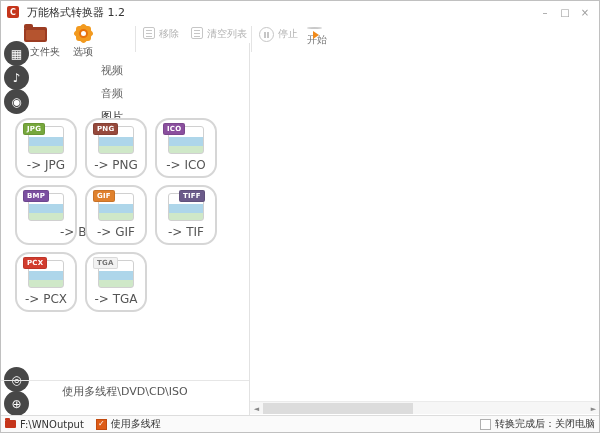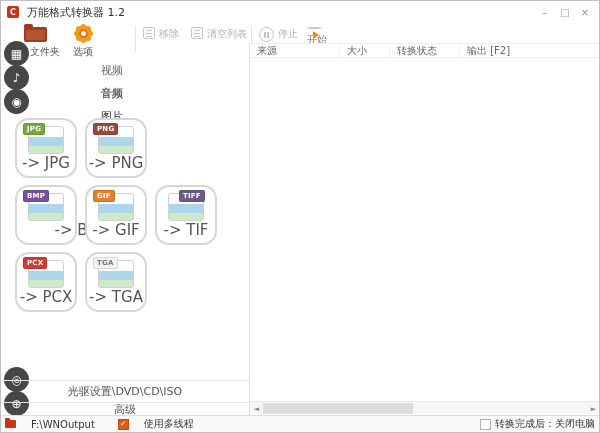--- a/index.html
+++ b/index.html
@@ -67,21 +67,21 @@
   
   .tile { position:absolute; width:62px; height:60px; border:2px solid #d6d6d6;
           border-radius:14px; background:#fff; cursor:default; }
   .card { position:absolute; left:50%; transform:translateX(-50%); top:6px; width:36px; height:28px;
           border:1px solid #d0d0d0; border-radius:3px;
           background:linear-gradient(#ffffff 0 40%, #aed6ea 40% 75%, #cfe8c8 75% 100%); }
   .chip { position:absolute; top:-4px; left:-6px; padding:1px 3px; border-radius:2px;
           font-size:7px; font-weight:bold; line-height:1.2; letter-spacing:.2px;
           border:1px solid rgba(0,0,0,.10); }
   .tile .lab { position:absolute; bottom:4px; width:100%; text-align:center;
-               font-size:15px; color:#555; }
+               font-size:12px; color:#555; }
 
   
   .lf-row { position:absolute; left:0; width:248px; border-top:1px solid #e6e6e6;
             text-align:center; font-size:11px; color:#555; cursor:default; }
 
   
   .vdivider { position:absolute; left:248px; top:42px; bottom:17px; width:1px; background:#e2e2e2; }
   .table-header { position:absolute; left:249px; width:350px; top:42px; height:15px; display:flex;
                   border-top:1px solid #efefef; border-bottom:1px solid #ececec; background:#fff; }
   .th { font-size:10px; color:#666; padding-left:7px; display:flex; align-items:center;
@@ -92,21 +92,21 @@
   .hscroll { position:absolute; left:249px; width:350px; top:400px; height:13px;
              background:#f6f6f6; border-top:1px solid #ebebeb; }
   .sb-arrow { position:absolute; top:0; width:13px; height:13px; display:flex; align-items:center;
               justify-content:center; font-size:7px; color:#888; }
   .sb-arrow.left { left:0; } .sb-arrow.right { right:0; }
   .sb-thumb { position:absolute; left:13px; top:1px; width:150px; height:11px; background:#dcdcdc; }
 
   
   .statusbar { position:absolute; left:0; right:0; bottom:0; height:17px; background:#fafafa;
                border-top:1px solid #dddddd; display:flex; align-items:center;
-               font-size:10px; color:#333; padding:0 4px; white-space:nowrap;gap:11px; }
+               font-size:10px; color:#333; padding:0 4px; white-space:nowrap; }
   .mini-folder { position:relative; width:11px; height:8px; border-radius:1px; margin-right:4px; }
   .mini-folder::before { content:""; position:absolute; top:-2px; left:0; width:5px; height:2px;
                background:inherit; border-radius:1px 1px 0 0; }
   .cb { width:11px; height:11px; border:1px solid #b0b0b0; background:#fff; display:flex;
         align-items:center; justify-content:center; font-size:8px; color:#fff; line-height:1; }
   .cb.checked { border-color:#c24a0e; }
   .sb-label { margin-left:4px; }
   .sb-right { margin-left:auto; display:flex; align-items:center; }
   .sb-elapsed { margin-right:8px; color:#444; }
 </style>
@@ -165,35 +165,41 @@
     <span>◉</span>
   </div>
   <div class="rail-btn" style="top:366px;">
     <span>◎</span>
   </div>
   <div class="rail-btn" style="top:390px;">
     <span>⊕</span>
   </div>
 
   <div class="category" style="top:62px;">视频</div>
-  <div class="category" style="top:85px;font-weight:bold;">音频</div>
+  <div class="category" style="top:85px;">音频</div>
   <div class="category active" style="top:108px;">图片</div>
 
   <div class="tile" style="left:14px; top:117px;">
     <div class="card">
       <span class="chip" style="background-color: rgb(118, 167, 60); color: rgb(255, 255, 255);">JPG</span>
     </div>
     <div class="lab">-&gt; JPG</div>
   </div>
   <div class="tile" style="left:84px; top:117px;">
     <div class="card">
       <span class="chip" style="background-color: rgb(150, 73, 60); color: rgb(255, 255, 255);">PNG</span>
     </div>
     <div class="lab">-&gt; PNG</div>
   </div>
+  <div class="tile" style="left:154px; top:117px;">
+    <div class="card">
+      <span class="chip" style="background-color: rgb(138, 79, 158); color: rgb(255, 255, 255);">ICO</span>
+    </div>
+    <div class="lab">-&gt; ICO</div>
+  </div>
   <div class="tile" style="left:14px; top:184px;padding-left:36px;">
     <div class="card">
       <span class="chip" style="background-color: rgb(123, 79, 160); color: rgb(255, 255, 255);">BMP</span>
     </div>
     <div class="lab">-&gt; BMP</div>
   </div>
   <div class="tile" style="left:84px; top:184px;">
     <div class="card">
       <span class="chip" style="background-color: rgb(224, 129, 45); color: rgb(255, 255, 255);">GIF</span>
     </div>
@@ -211,31 +217,24 @@
     </div>
     <div class="lab">-&gt; PCX</div>
   </div>
   <div class="tile" style="left:84px; top:251px;">
     <div class="card">
       <span class="chip" style="background-color: rgb(242, 242, 242); color: rgb(119, 119, 119);">TGA</span>
     </div>
     <div class="lab">-&gt; TGA</div>
   </div>
 
-  <div class="lf-row" style="top:379px; height:22px; line-height:22px;">光驱设置\DVD\CD\ISO</div>
-  <div class="lf-row" style="top:401px; height:15px; line-height:14px;">高级</div>
+  <div class="lf-row" style="top:379px; height:22px; line-height:22px;">使用多线程\DVD\CD\ISO</div>
 
   <div class="vdivider"></div>
 
-  <div class="table-header">
-    <div class="th c1">来源</div>
-    <div class="th c2">大小</div>
-    <div class="th c3">转换状态</div>
-    <div class="th c4">输出 [F2]</div>
-  </div>
   <div class="table-body"></div>
 
   <div class="hscroll">
     <div class="sb-arrow left">◄</div>
     <div class="sb-thumb"></div>
     <div class="sb-arrow right">►</div>
   </div>
 
   <div class="statusbar">
     <div class="mini-folder" style="background-color: rgb(197, 53, 27);"></div>

